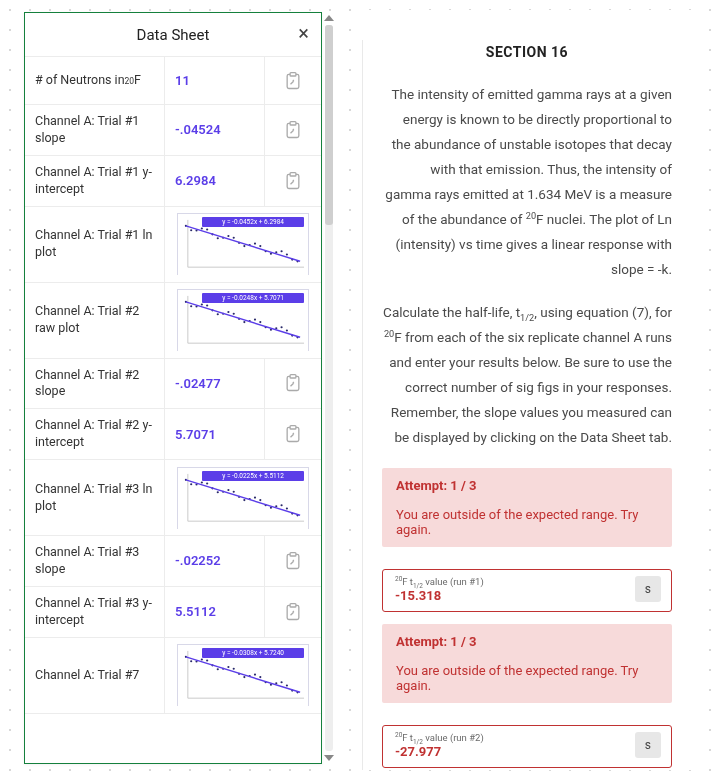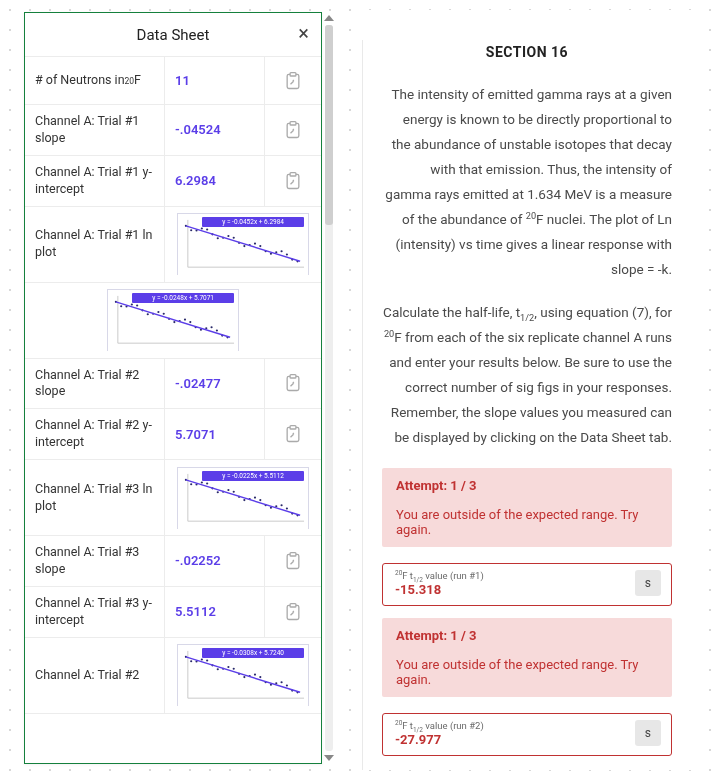--- a/index.html
+++ b/index.html
@@ -208,21 +208,21 @@
     font-size: 13px;
   }
   .attempt-msg {
     color: #c03232;
     font-size: 13px;
     margin-top: 14px;
   }
   .answer-box {
     border: 1px solid #c03232;
     border-radius: 3px;
-    margin-top: 16px;
+    margin-top: 22px;
     padding: 6px 10px 8px 12px;
     display: flex;
     align-items: center;
   }
   .answer-left { flex: 1; }
   .answer-label {
     font-size: 9.5px;
     color: #6a6a6a;
   }
   .answer-value {
@@ -315,20 +315,21 @@
                 <circle cx="110.60000000000001" cy="41.14191725178031" r="1.1" fill="#2a2a6a"></circle>
                 <circle cx="116" cy="46.28767535143881" r="1.1" fill="#2a2a6a"></circle>
                 <circle cx="121.4" cy="48.081983701786136" r="1.1" fill="#2a2a6a"></circle>
     <line x1="8" y1="12" x2="124" y2="48" stroke="#5b3ee8" stroke-width="1.4"></line>
   </svg>
           <div class="fit-box">y = -0.0452x + 6.2984</div>
         </div>
       </div>
         </div>
         <div class="row row-plot">
+      <div class="cell-label">Channel A: Trial #2 raw plot</div>
       <div class="cell-plot">
         <div class="plot">
           <svg viewBox="0 0 132 62">
     <rect x="0" y="0" width="132" height="62" fill="#fff"></rect>
     <line x1="10" y1="54" x2="128" y2="54" stroke="#bbb" stroke-width="0.8"></line>
     <line x1="10" y1="6" x2="10" y2="54" stroke="#bbb" stroke-width="0.8"></line>
     <circle cx="8" cy="12" r="1.1" fill="#2a2a6a"></circle>
                 <circle cx="13.4" cy="16.490674556251577" r="1.1" fill="#2a2a6a"></circle>
                 <circle cx="18.8" cy="16.74650411546439" r="1.1" fill="#2a2a6a"></circle>
                 <circle cx="24.200000000000003" cy="14.73670152244808" r="1.1" fill="#2a2a6a"></circle>
@@ -434,21 +435,21 @@
       <div class="cell-side">
             <span class="clip-icon">
     <svg viewBox="0 0 24 24" fill="none" stroke="#666" stroke-width="1.6">
       <rect x="5" y="4" width="14" height="17" rx="2"></rect>
       <rect x="8.5" y="2" width="7" height="4" rx="1" fill="#fff"></rect>
       <path d="M9 16 l4 -4 m0 0 l-1.2 -1.2 m1.2 1.2 l-1.2 1.2" stroke="#666"></path>
     </svg></span>
           </div>
         </div>
         <div class="row row-plot">
-      <div class="cell-label">Channel A: Trial #2</div>
+      <div class="cell-label">Channel A: Trial #7</div>
       <div class="cell-plot">
         <div class="plot">
           <svg viewBox="0 0 132 62">
     <rect x="0" y="0" width="132" height="62" fill="#fff"></rect>
     <line x1="10" y1="54" x2="128" y2="54" stroke="#bbb" stroke-width="0.8"></line>
     <line x1="10" y1="6" x2="10" y2="54" stroke="#bbb" stroke-width="0.8"></line>
     <circle cx="8" cy="12" r="1.1" fill="#2a2a6a"></circle>
                 <circle cx="13.4" cy="16.490674556251577" r="1.1" fill="#2a2a6a"></circle>
                 <circle cx="18.8" cy="16.74650411546439" r="1.1" fill="#2a2a6a"></circle>
                 <circle cx="24.200000000000003" cy="14.73670152244808" r="1.1" fill="#2a2a6a"></circle>

